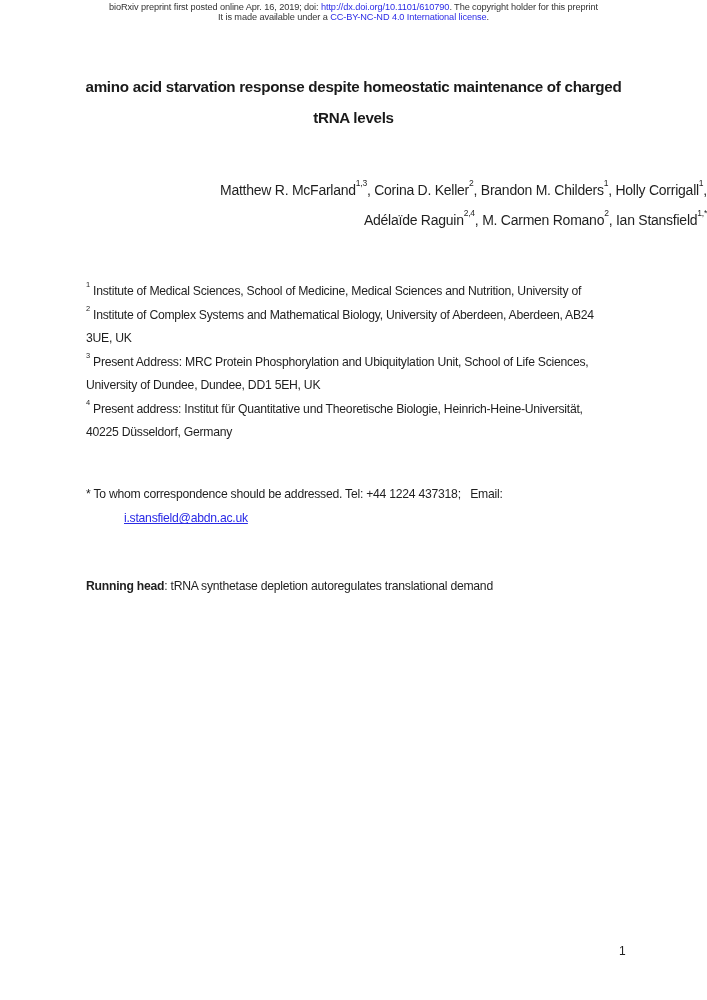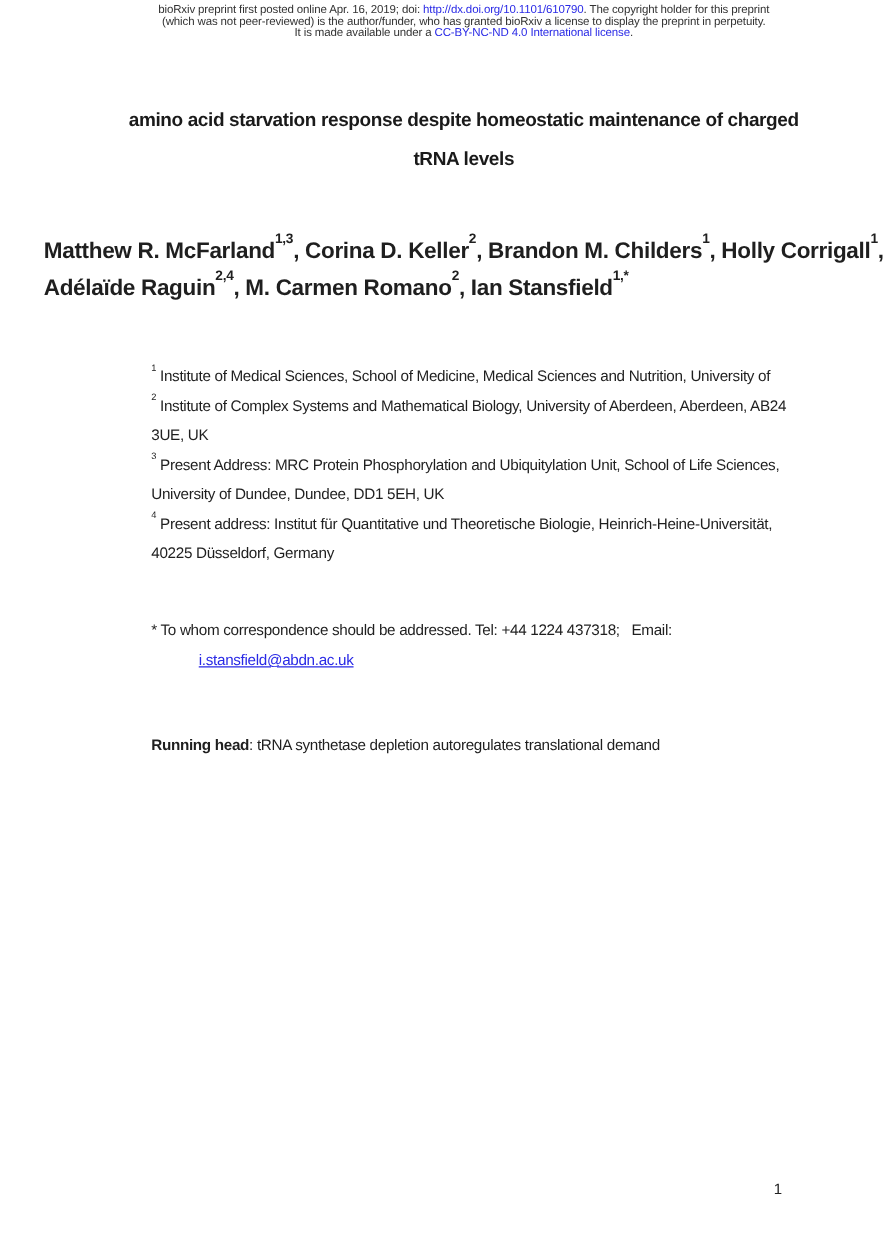--- a/index.html
+++ b/index.html
@@ -5,21 +5,21 @@
   html, body { margin: 0; padding: 0; background: #ffffff; }
   .page {
     position: relative;
     width: 707px;
     height: 1000px;
     background: #ffffff;
     font-family: "Liberation Sans", sans-serif;
     color: #1f1f1f;
     overflow: hidden;
   }
-  .line { white-space: pre; margin-left: 35px; }
+  .line { white-space: pre; }
   .b { font-weight: 700; }
   .i { font-style: italic; }
   .link { color: var(--link-color, #2a2ae6); cursor: pointer; text-decoration: none; }
   .u { text-decoration: underline; padding-left: 38px; }
   sup {
     font-size: 61%;
     line-height: 0;
     position: relative;
     top: -0.45em;
   }
@@ -35,25 +35,24 @@
     margin-top: 49px;
     text-align: center;
     font-weight: 700;
     font-size: 15.2px;
     letter-spacing: -0.3px;
     line-height: 31px;
     color: #1a1a1a;
   }
   .authors {
     margin-top: 42px;
-    text-align: left;
-    font-size: 18px;
+    text-align: right;
+    font-size: 14px;
     letter-spacing: -0.25px;
     line-height: 30px;
-    font-weight: bold;
   }
   .bodyblock {
     padding-left: 86px;
     padding-right: 20px;
     font-size: 12.2px;
     letter-spacing: -0.25px;
   }
   .affiliations { margin-top: 45px; line-height: 23.5px; }
   .correspondence { margin-top: 37px; line-height: 24.5px; }
   .keywords { margin-top: 44px; line-height: 23.5px; }
@@ -66,21 +65,20 @@
     color: #222222;
   }
 </style>
 </head>
 <body>
 
 <div class="page">
 
   <div class="header">
     <div class="line"><span>bioRxiv preprint first posted online Apr. 16, 2019; doi: </span><a class="link">http://dx.doi.org/10.1101/610790</a><span>. The copyright holder for this preprint</span></div>
-    <div class="line"><span>(which was not peer-reviewed) is the author/funder, who has granted bioRxiv a license to display the preprint in perpetuity.</span></div>
     <div class="line"><span>It is made available under a </span><a class="link">CC-BY-NC-ND 4.0 International license</a><span>.</span></div>
   </div>
 
   <div class="title">
     <div class="line"><span>amino acid starvation response despite homeostatic maintenance of charged</span></div>
     <div class="line"><span>tRNA levels</span></div>
   </div>
 
   <div class="authors">
     <div class="line"><span>Matthew R. McFarland</span><sup>1,3</sup><span>, Corina D. Keller</span><sup>2</sup><span>, Brandon M. Childers</span><sup>1</sup><span>, Holly Corrigall</span><sup>1</sup><span>,</span></div>

